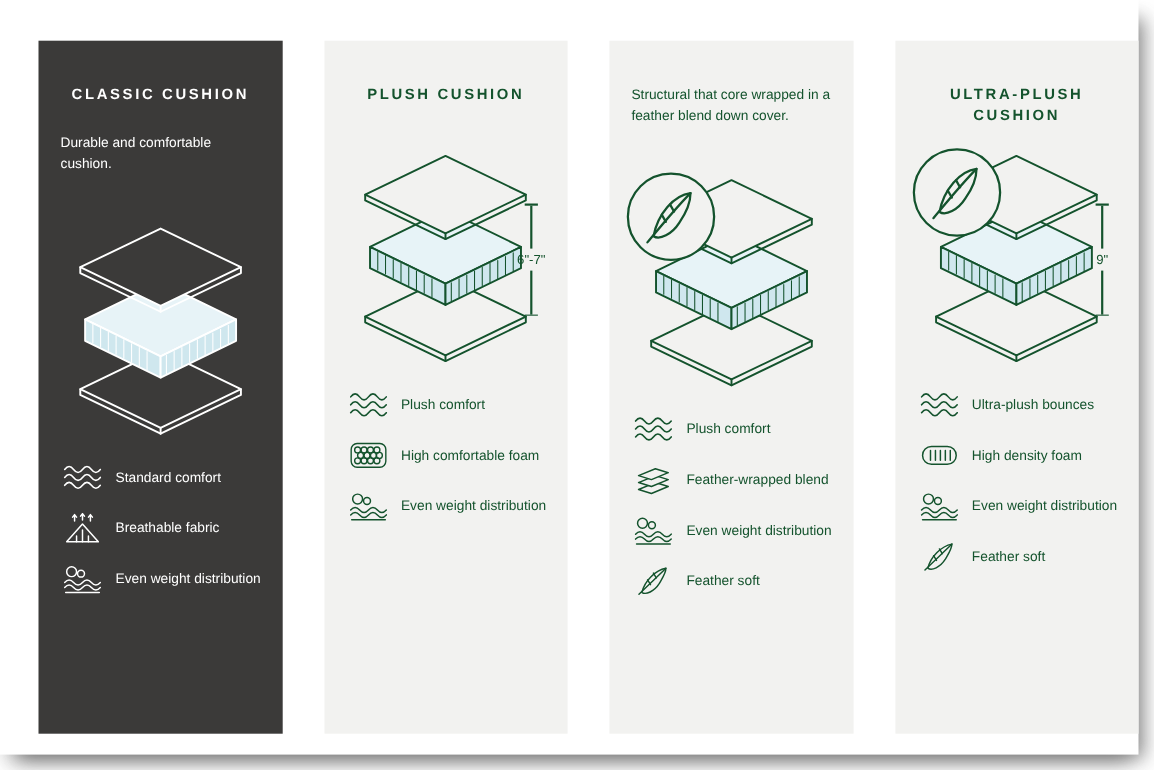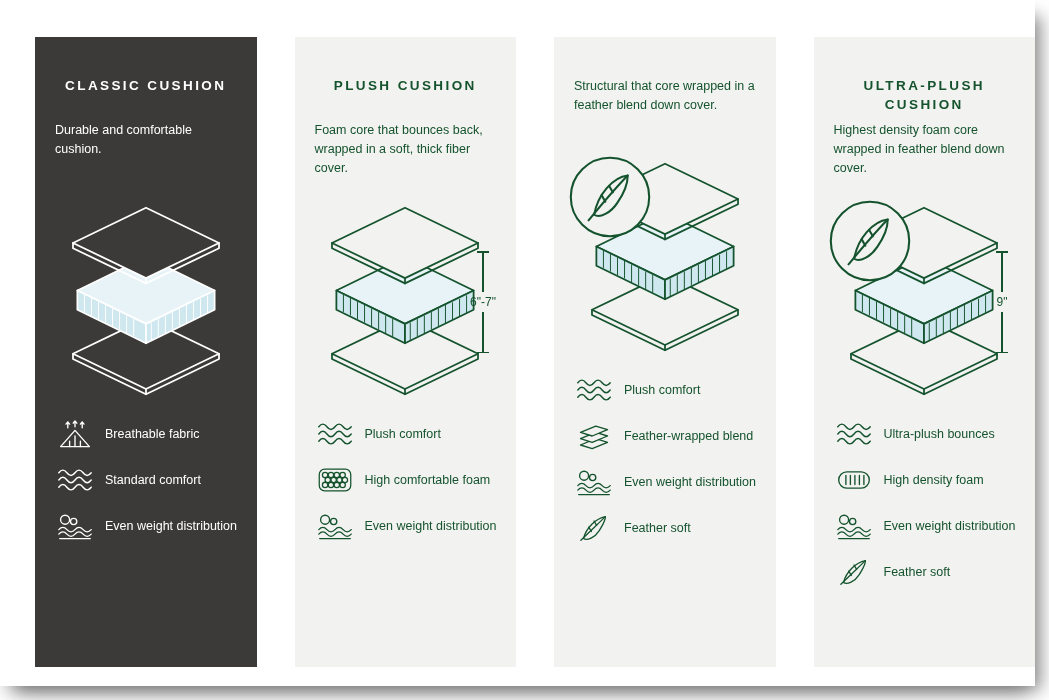--- a/index.html
+++ b/index.html
@@ -145,47 +145,46 @@
       <p class="card-desc">Durable and comfortable cushion.</p>
       <div class="illus">
         <svg class="cushion">
             <use href="#sym-cushion"></use>
           </svg>
       </div>
       <div class="features">
         <div class="feature">
           <span class="ficon">
               <svg>
+                <use href="#sym-waves"></use>
+              </svg>
+            </span>
+          <span class="flabel">Standard comfort</span>
+        </div>
+        <div class="feature">
+          <span class="ficon">
+              <svg>
                 <use href="#sym-breathable"></use>
               </svg>
             </span>
           <span class="flabel">Breathable fabric</span>
-        </div>
-        <div class="feature">
-          <span class="ficon">
-              <svg>
-                <use href="#sym-waves"></use>
-              </svg>
-            </span>
-          <span class="flabel">Standard comfort</span>
         </div>
         <div class="feature">
           <span class="ficon">
               <svg>
                 <use href="#sym-weight"></use>
               </svg>
             </span>
           <span class="flabel">Even weight distribution</span>
         </div>
       </div>
     </section>
 
     <section class="card">
       <h2 class="card-title">PLUSH CUSHION</h2>
-      <p class="card-desc">Foam core that bounces back, wrapped in a soft, thick fiber cover.</p>
       <div class="illus">
         <svg class="cushion">
             <use href="#sym-cushion"></use>
           </svg>
         <div class="measure">
           <div class="m-tick"></div>
           <div class="m-line"></div>
           <div class="m-label">6"-7"</div>
           <div class="m-line"></div>
           <div class="m-tick"></div>
@@ -260,21 +259,20 @@
                 <use href="#sym-feather"></use>
               </svg>
             </span>
           <span class="flabel">Feather soft</span>
         </div>
       </div>
     </section>
 
     <section class="card">
       <h2 class="card-title">ULTRA-PLUSH CUSHION</h2>
-      <p class="card-desc">Highest density foam core wrapped in feather blend down cover.</p>
       <div class="illus">
         <svg class="cushion">
             <use href="#sym-cushion"></use>
           </svg>
         <svg class="badge">
             <use href="#sym-feather-badge"></use>
           </svg>
         <div class="measure">
           <div class="m-tick"></div>
           <div class="m-line"></div>

